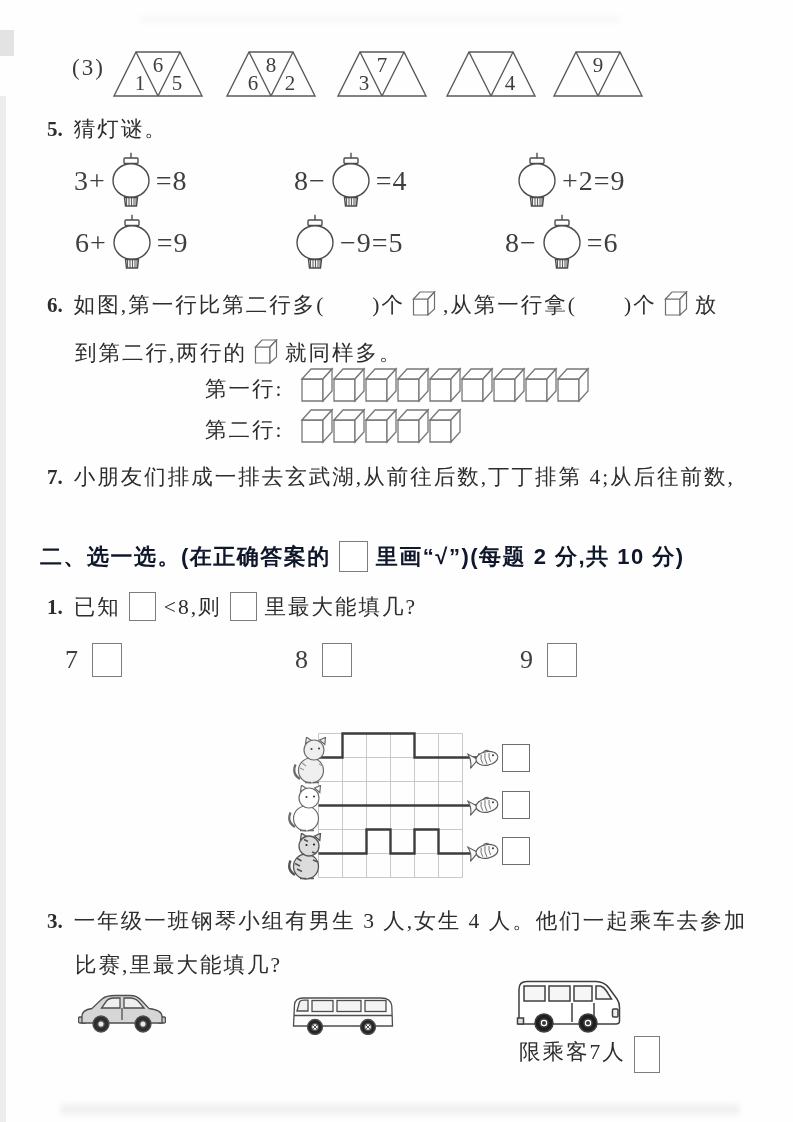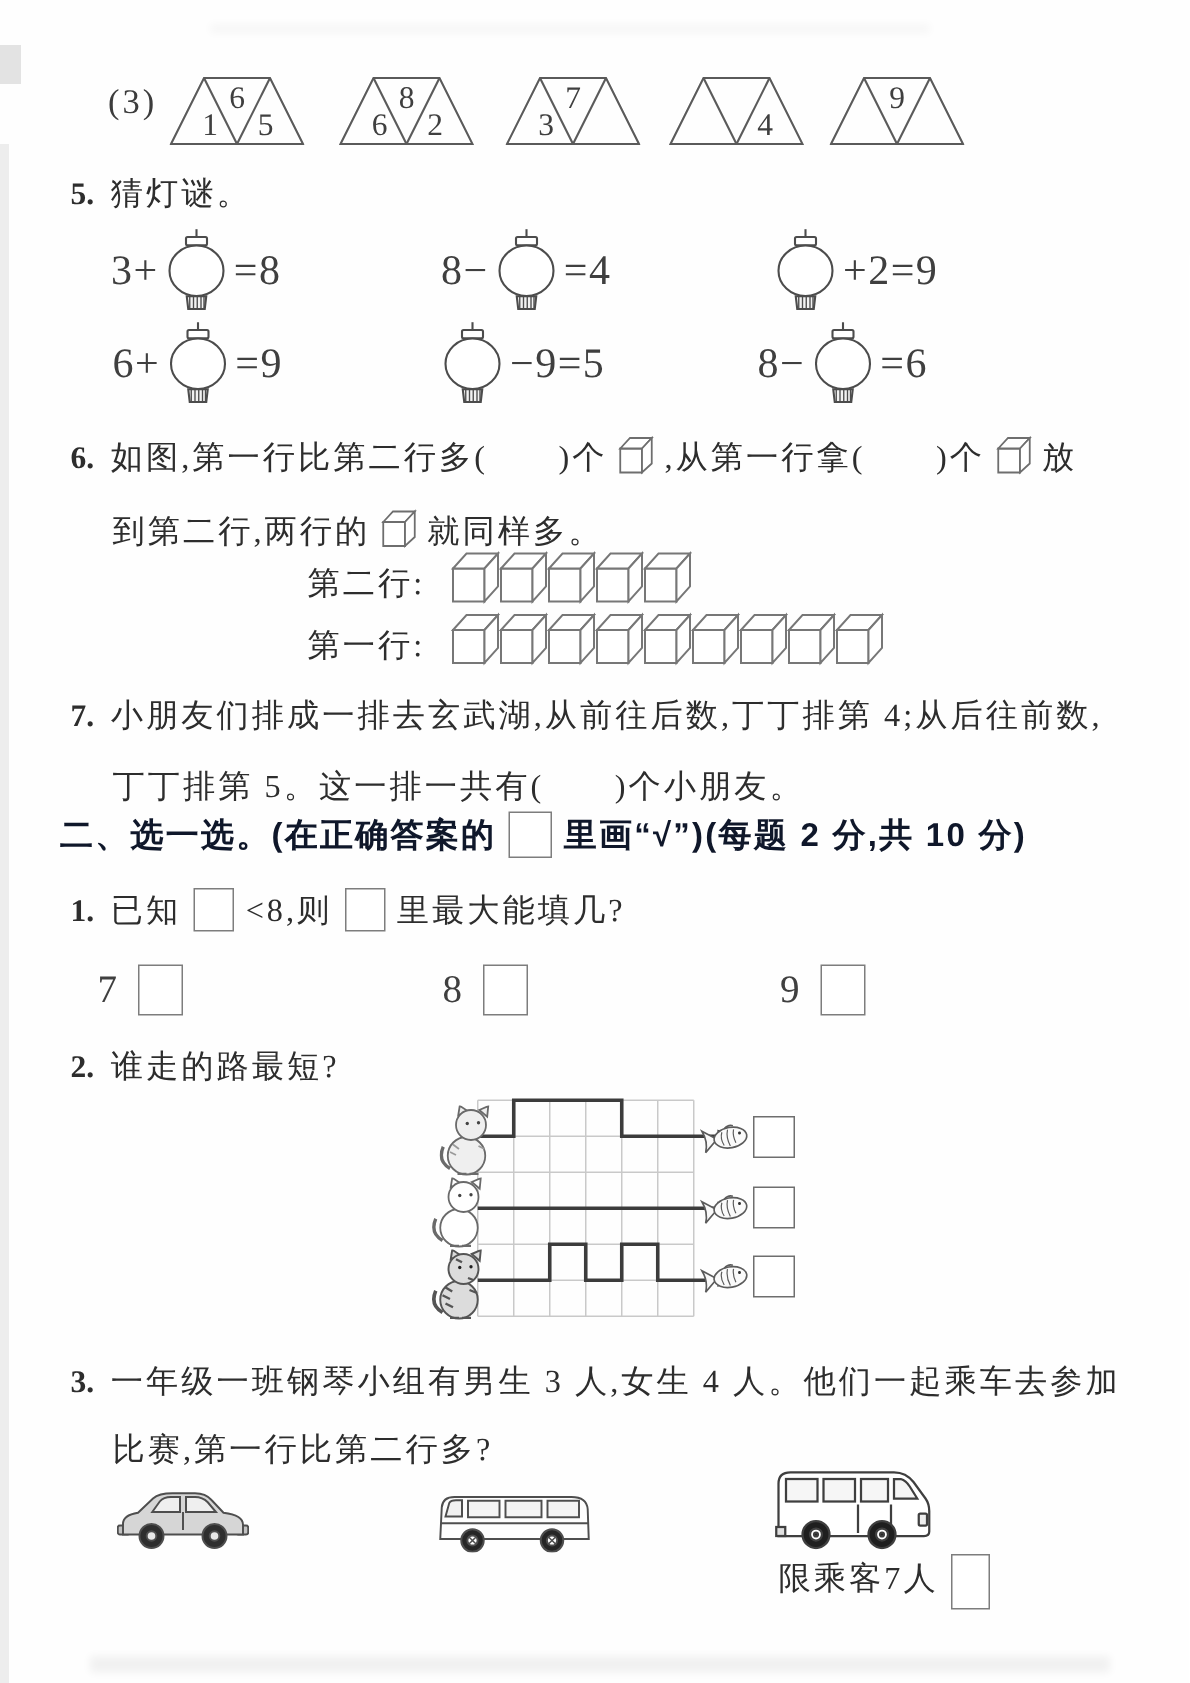--- a/index.html
+++ b/index.html
@@ -199,22 +199,54 @@
       <polygon points="1.5,9 8,2 22.5,2 16,9"></polygon>
       <polygon points="16,9 22.5,2 22.5,19 16,25"></polygon>
     </g>
   </svg>
 </span><span class="ctext">就同样多。</span>
     </div>
   </div>
 
   <div class="abs" style="left:205px;top:366px;">
     <div class="cubes-row">
-      <span class="cubes-label">第二行:</span>
+      <span class="cubes-label">第一行:</span>
       <span style="display:flex;">
+  <svg class="cube" width="35" height="37" viewBox="0 0 35 37">
+    <g fill="#ffffff" stroke="#777777" stroke-width="1.3">
+      <polygon points="2,13 23,13 23,35 2,35"></polygon>
+      <polygon points="2,13 11,3 32,3 23,13"></polygon>
+      <polygon points="23,13 32,3 32,25 23,35"></polygon>
+    </g>
+  </svg>
+
+  <svg class="cube" width="35" height="37" viewBox="0 0 35 37">
+    <g fill="#ffffff" stroke="#777777" stroke-width="1.3">
+      <polygon points="2,13 23,13 23,35 2,35"></polygon>
+      <polygon points="2,13 11,3 32,3 23,13"></polygon>
+      <polygon points="23,13 32,3 32,25 23,35"></polygon>
+    </g>
+  </svg>
+
+  <svg class="cube" width="35" height="37" viewBox="0 0 35 37">
+    <g fill="#ffffff" stroke="#777777" stroke-width="1.3">
+      <polygon points="2,13 23,13 23,35 2,35"></polygon>
+      <polygon points="2,13 11,3 32,3 23,13"></polygon>
+      <polygon points="23,13 32,3 32,25 23,35"></polygon>
+    </g>
+  </svg>
+
+  <svg class="cube" width="35" height="37" viewBox="0 0 35 37">
+    <g fill="#ffffff" stroke="#777777" stroke-width="1.3">
+      <polygon points="2,13 23,13 23,35 2,35"></polygon>
+      <polygon points="2,13 11,3 32,3 23,13"></polygon>
+      <polygon points="23,13 32,3 32,25 23,35"></polygon>
+    </g>
+  </svg>
+
   <svg class="cube" width="35" height="37" viewBox="0 0 35 37">
     <g fill="#ffffff" stroke="#777777" stroke-width="1.3">
       <polygon points="2,13 23,13 23,35 2,35"></polygon>
       <polygon points="2,13 11,3 32,3 23,13"></polygon>
       <polygon points="23,13 32,3 32,25 23,35"></polygon>
     </g>
   </svg>
 
   <svg class="cube" width="35" height="37" viewBox="0 0 35 37">
     <g fill="#ffffff" stroke="#777777" stroke-width="1.3">
@@ -243,54 +275,22 @@
   <svg class="cube" width="35" height="37" viewBox="0 0 35 37">
     <g fill="#ffffff" stroke="#777777" stroke-width="1.3">
       <polygon points="2,13 23,13 23,35 2,35"></polygon>
       <polygon points="2,13 11,3 32,3 23,13"></polygon>
       <polygon points="23,13 32,3 32,25 23,35"></polygon>
     </g>
   </svg>
 </span>
     </div>
     <div class="cubes-row">
-      <span class="cubes-label">第一行:</span>
+      <span class="cubes-label">第二行:</span>
       <span style="display:flex;">
-  <svg class="cube" width="35" height="37" viewBox="0 0 35 37">
-    <g fill="#ffffff" stroke="#777777" stroke-width="1.3">
-      <polygon points="2,13 23,13 23,35 2,35"></polygon>
-      <polygon points="2,13 11,3 32,3 23,13"></polygon>
-      <polygon points="23,13 32,3 32,25 23,35"></polygon>
-    </g>
-  </svg>
-
-  <svg class="cube" width="35" height="37" viewBox="0 0 35 37">
-    <g fill="#ffffff" stroke="#777777" stroke-width="1.3">
-      <polygon points="2,13 23,13 23,35 2,35"></polygon>
-      <polygon points="2,13 11,3 32,3 23,13"></polygon>
-      <polygon points="23,13 32,3 32,25 23,35"></polygon>
-    </g>
-  </svg>
-
-  <svg class="cube" width="35" height="37" viewBox="0 0 35 37">
-    <g fill="#ffffff" stroke="#777777" stroke-width="1.3">
-      <polygon points="2,13 23,13 23,35 2,35"></polygon>
-      <polygon points="2,13 11,3 32,3 23,13"></polygon>
-      <polygon points="23,13 32,3 32,25 23,35"></polygon>
-    </g>
-  </svg>
-
-  <svg class="cube" width="35" height="37" viewBox="0 0 35 37">
-    <g fill="#ffffff" stroke="#777777" stroke-width="1.3">
-      <polygon points="2,13 23,13 23,35 2,35"></polygon>
-      <polygon points="2,13 11,3 32,3 23,13"></polygon>
-      <polygon points="23,13 32,3 32,25 23,35"></polygon>
-    </g>
-  </svg>
-
   <svg class="cube" width="35" height="37" viewBox="0 0 35 37">
     <g fill="#ffffff" stroke="#777777" stroke-width="1.3">
       <polygon points="2,13 23,13 23,35 2,35"></polygon>
       <polygon points="2,13 11,3 32,3 23,13"></polygon>
       <polygon points="23,13 32,3 32,25 23,35"></polygon>
     </g>
   </svg>
 
   <svg class="cube" width="35" height="37" viewBox="0 0 35 37">
     <g fill="#ffffff" stroke="#777777" stroke-width="1.3">
@@ -322,21 +322,20 @@
       <polygon points="2,13 11,3 32,3 23,13"></polygon>
       <polygon points="23,13 32,3 32,25 23,35"></polygon>
     </g>
   </svg>
 </span>
     </div>
   </div>
 
   <div class="abs" style="left:47px;top:455px;width:720px;line-height:45px;">
     <div><span class="qnum">7.</span><span class="ctext">小朋友们排成一排去玄武湖,从前往后数,丁丁排第 4;从后往前数,</span></div>
-    <div style="padding-left:28px;"><span class="ctext">丁丁排第 5。这一排一共有(　　)个小朋友。</span></div>
   </div>
 
   <div class="abs header2" style="left:40px;top:541px;width:740px;">
     <span>二、选一选。(在正确答案的</span><span class="box inlinebox"></span><span>里画“√”)(每题 2 分,共 10 分)</span>
   </div>
 
   <div class="abs" style="left:47px;top:592px;">
     <span class="qnum">1.</span><span class="ctext">已知</span><span class="box smallbox"></span><span class="ctext">&lt;8,则</span><span class="box smallbox"></span><span class="ctext">里最大能填几?</span>
   </div>
   <div class="opt" style="left:65px;top:643px;">
@@ -345,23 +344,20 @@
   </div>
   <div class="opt" style="left:295px;top:643px;">
     <span class="digit">8</span>
       <span class="box"></span>
   </div>
   <div class="opt" style="left:520px;top:643px;">
     <span class="digit">9</span>
       <span class="box"></span>
   </div>
 
-  <div class="abs" style="left:47px;top:696px;">
-    <span class="qnum">2.</span><span class="ctext">谁走的路最短?</span>
-  </div>
 
   <div class="abs" style="left:283px;top:724px;width:260px;height:165px;">
     <svg id="route-grid" class="abs" style="left:35px;top:8px;" width="172" height="148" viewBox="0 0 172 148">
         <line x1="0.5" y1="1.5" x2="0.5" y2="145.5" class="gl"></line>
         <line x1="24.5" y1="1.5" x2="24.5" y2="145.5" class="gl"></line>
         <line x1="48.5" y1="1.5" x2="48.5" y2="145.5" class="gl"></line>
         <line x1="72.5" y1="1.5" x2="72.5" y2="145.5" class="gl"></line>
         <line x1="96.5" y1="1.5" x2="96.5" y2="145.5" class="gl"></line>
         <line x1="120.5" y1="1.5" x2="120.5" y2="145.5" class="gl"></line>
         <line x1="144.5" y1="1.5" x2="144.5" y2="145.5" class="gl"></line>
@@ -449,21 +445,21 @@
       </g>
     </svg>
 
     <span class="box abs" style="left:219px;top:20px;width:28px;height:28px;border-color:#6e6e6e;"></span>
     <span class="box abs" style="left:219px;top:67px;width:28px;height:28px;border-color:#6e6e6e;"></span>
     <span class="box abs" style="left:219px;top:113px;width:28px;height:28px;border-color:#6e6e6e;"></span>
   </div>
 
   <div class="abs" style="left:47px;top:900px;width:720px;line-height:43px;">
     <div><span class="qnum">3.</span><span class="ctext">一年级一班钢琴小组有男生 3 人,女生 4 人。他们一起乘车去参加</span></div>
-    <div style="padding-left:28px;"><span class="ctext">比赛,第一行比第二行多?</span></div>
+    <div style="padding-left:28px;"><span class="ctext">比赛,里最大能填几?</span></div>
   </div>
 
   <svg class="abs" style="left:78px;top:987px;" width="88" height="47" viewBox="0 0 88 47">
     <g stroke="#4e4e4e" stroke-width="1.3">
       <rect x="0.5" y="30" width="8" height="6" rx="1.5" fill="#c2c2c2"></rect>
       <rect x="79.5" y="30" width="8" height="6" rx="1.5" fill="#c2c2c2"></rect>
       <path d="M4 36 L4 29 Q4 23 14 21.5 L24 12 Q28 8.5 37 8.5 L52 8.5 Q59 8.5 63 13 L71 21.5 Q84 23 84 29.5 L84 36 Z" fill="#d6d6d6"></path>
       <path d="M42 21 L42 11 L36 11 Q31 11 28.5 14 L23.5 21 Z" fill="#efefef"></path>
       <path d="M46 21 L46 11 L52 11 Q57 11 60.5 14.5 L66 21 Z" fill="#efefef"></path>
       <line x1="44" y1="21" x2="44" y2="33"></line>

